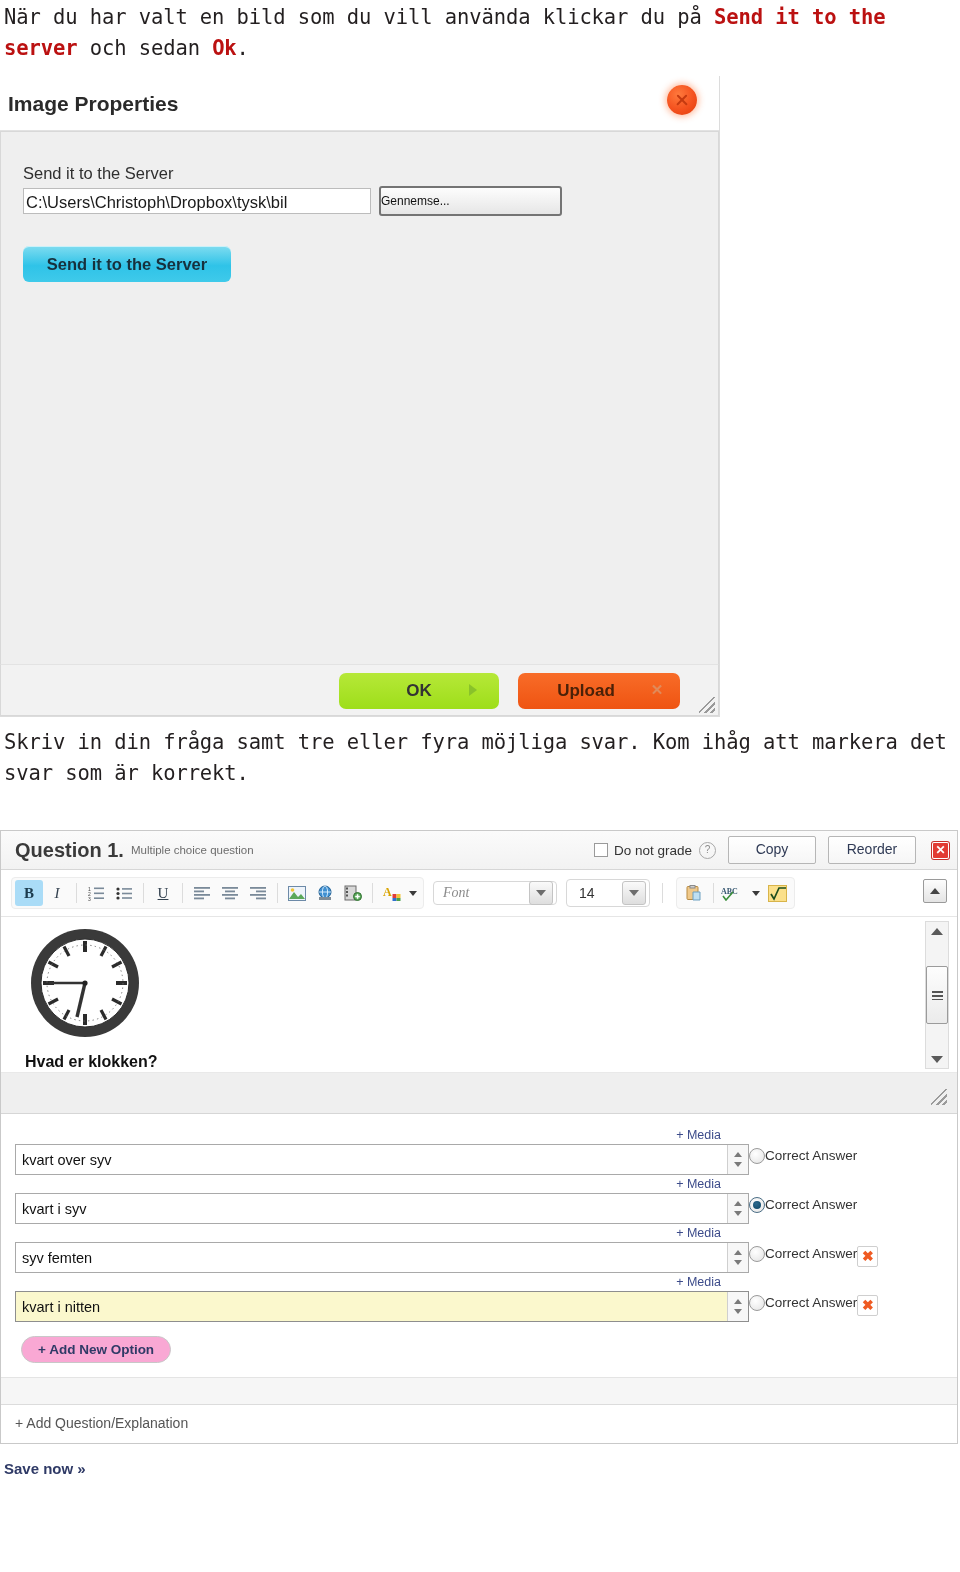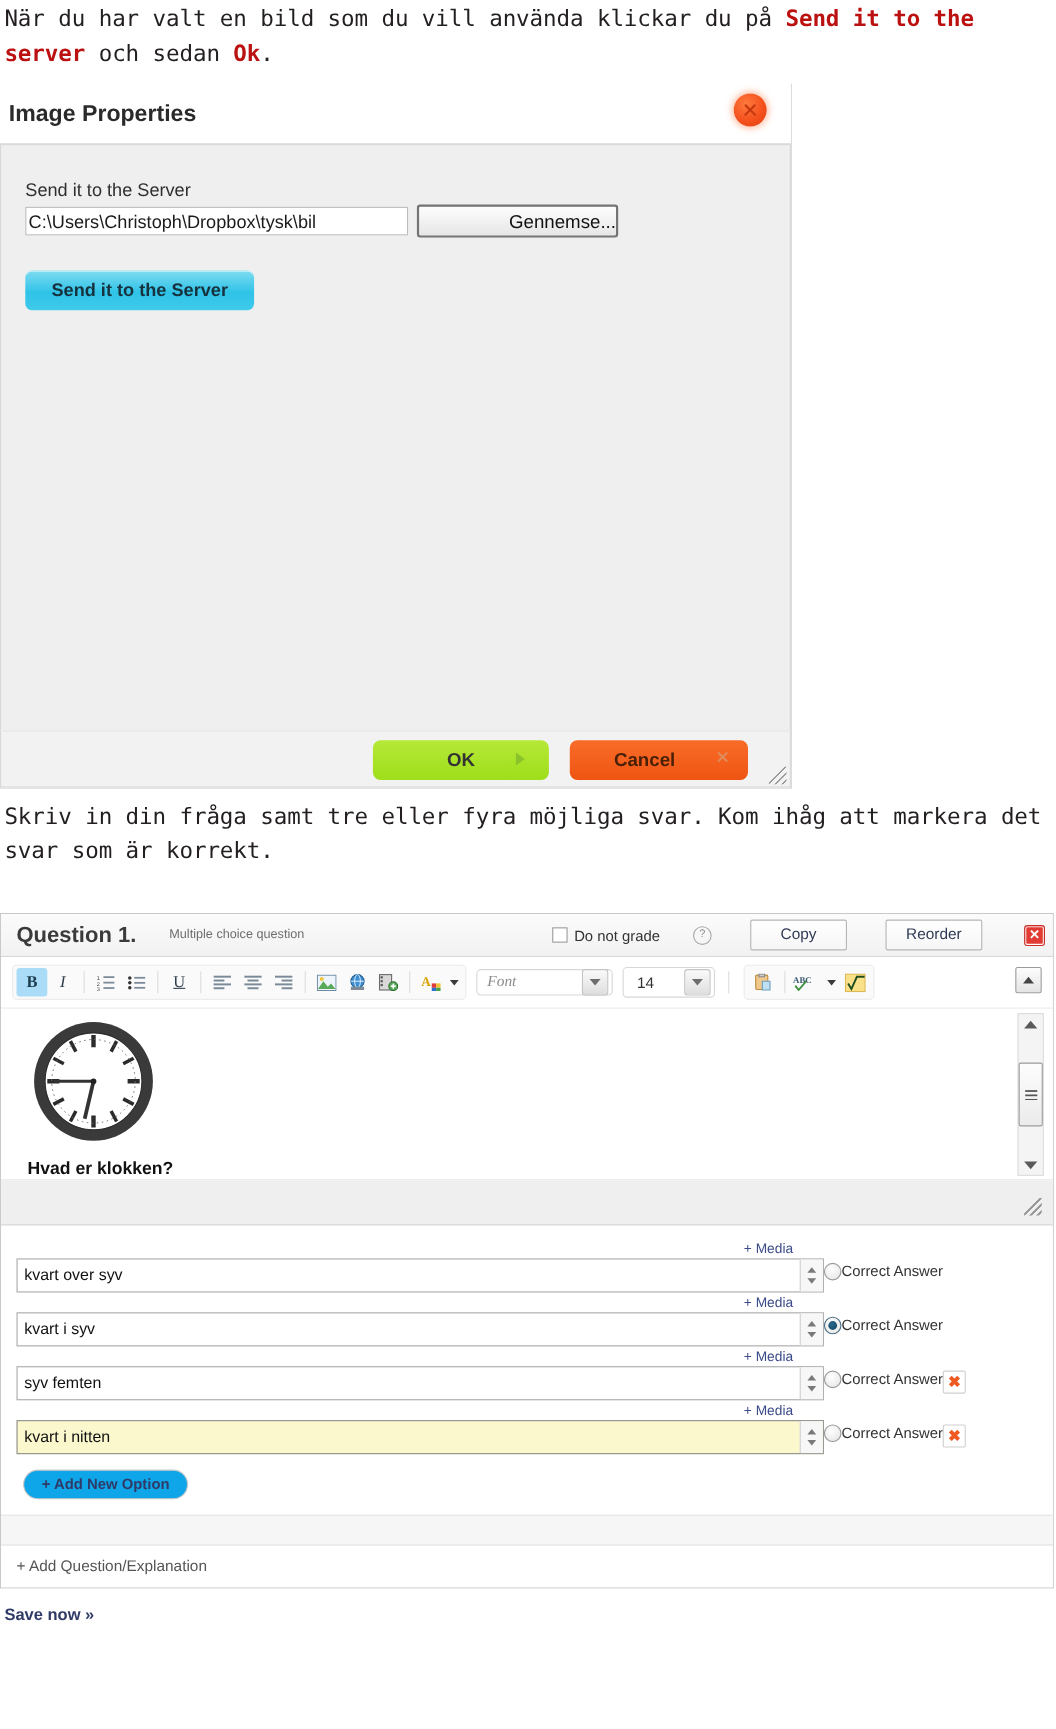--- a/index.html
+++ b/index.html
@@ -90,22 +90,22 @@
   }
   .ckrow{display:flex;align-items:center;padding-left:22px;gap:8px;}
   .ckpath{
     width:348px;height:26px;line-height:26px;
     background:#fff;border:1px solid #bcbcbc;
     font-size:16.5px;color:#1a1a1a;
     padding:0 2px;overflow:hidden;white-space:nowrap;
     box-sizing:border-box;
   }
   .ckbrowse{
-    width:183px;height:30px;line-height:27px;text-align:right;
-    font-size:17px;color:#111;
+    width:183px;height:30px;line-height:27px;text-align:left;
+    font-size:12px;color:#111;
     background:linear-gradient(#fdfdfd,#e6e6e6);
     border:2px solid #747474;border-radius:3px;
     cursor:pointer;box-sizing:border-box;
   }
   .cksend{
     margin:30px 0 0 22px;
     width:208px;height:36px;line-height:36px;text-align:center;
     font-size:16.5px;font-weight:bold;color:#17313d;
     background:linear-gradient(#7fdcf0,#2fc3e8 55%,#3fcaea 100%);
     border-radius:6px;cursor:pointer;
@@ -146,21 +146,21 @@
   .qbox{
     margin-top:10px;
     border:1px solid #c9c9c9;
     background:#fff;
     width:958px;box-sizing:border-box;
   }
   .qhead{
     height:38px;display:flex;align-items:center;
     background:linear-gradient(#fbfbfb,#f2f2f2);
     border-bottom:1px solid #d6d6d6;
-    padding:0 8px 0 14px;position:relative;gap:23px;
+    padding:0 8px 0 14px;position:relative;
   }
   .qtitle{font-size:20px;color:#3a3a3a;font-weight:normal;}
   .qtitle b{font-weight:bold;}
   .qsub{font-size:11.5px;color:#6d6d6d;margin-left:7px;}
   .qspacer{flex:1;}
   .qchk{display:flex;align-items:center;gap:6px;font-size:13.5px;color:#333;}
   .cbx{width:12px;height:12px;border:1px solid #9a9a9a;background:#fff;display:inline-block;}
   .qhelp{
     width:15px;height:15px;border:1px solid #a8a8a8;border-radius:50%;
     font-size:10px;line-height:14px;text-align:center;color:#8a8a8a;margin-left:7px;cursor:pointer;
@@ -282,21 +282,21 @@
   .optright .lbl{font-size:13.5px;color:#333;white-space:nowrap;}
   .delbtn{
     width:19px;height:19px;border:1px solid #cfcfcf;background:#fff;border-radius:2px;
     display:flex;align-items:center;justify-content:center;cursor:pointer;
     color:#ef5a22;font-size:14px;font-weight:bold;line-height:17px;
   }
   .addopt{
     margin:14px 0 0 20px;display:inline-block;
     padding:5px 16px;border:1px solid #c8c8c8;border-radius:14px;
     font-size:13.5px;font-weight:bold;color:#2f3a66;
-    background:#0ea5e9;cursor:pointer;
+    background:#f9a8d4;cursor:pointer;
   }
   .optsfoot{height:26px;background:#f6f6f6;border-top:1px solid #e4e4e4;margin-top:14px;}
   .feedback{
     padding:10px 0 12px 14px;font-size:14px;color:#555;
     border-top:1px solid #dcdcdc;cursor:pointer;background:#fff;
   }
   .savenow{
     padding:16px 0 10px 4px;font-size:15px;font-weight:bold;color:#2f3a66;cursor:pointer;
   }
 </style>
@@ -325,21 +325,21 @@
       </div>
       <div class="cksend">Send it to the Server</div>
     </div>
 
     <div class="ckfooter">
       <div class="ckok">
         <span>OK</span>
         <span class="arw"></span>
       </div>
       <div class="ckcancel">
-        <span>Cancel</span>
+        <span>Upload</span>
         <span class="xx">✕</span>
       </div>
       <div class="ckgrip"></div>
     </div>
   </div>
 
   <div class="prose block-mid">
     <div>Skriv in din fråga samt tre eller fyra möjliga svar. Kom ihåg att markera det svar som är korrekt.</div>
     <div style="height:31px"></div>
   </div>

